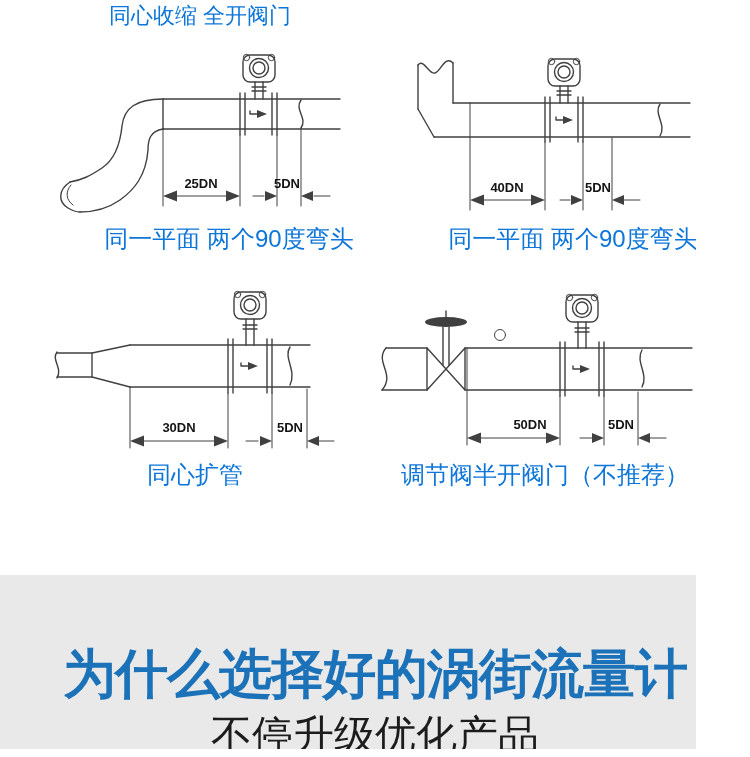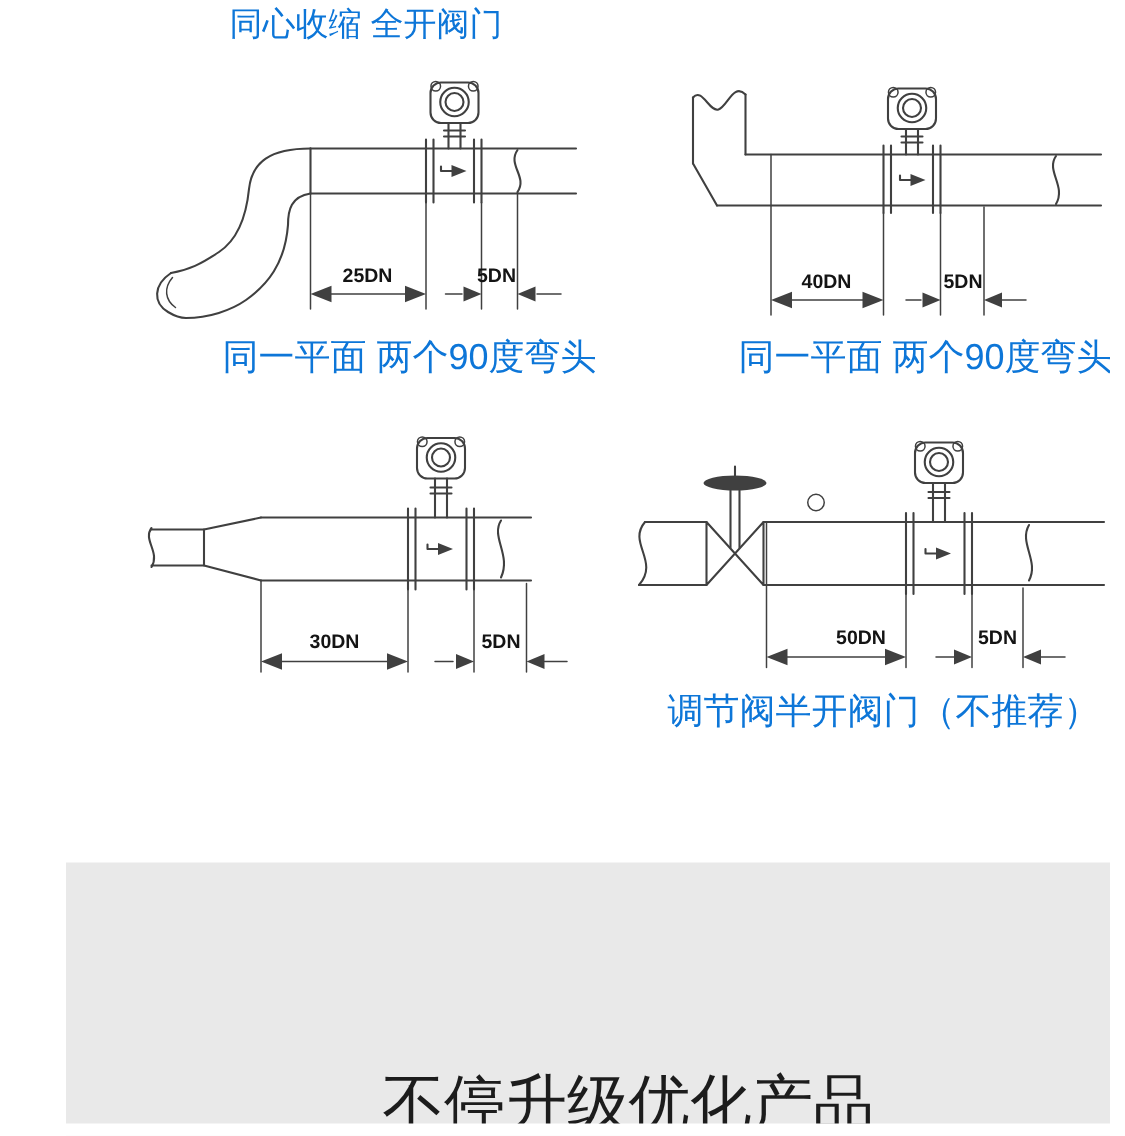--- a/index.html
+++ b/index.html
@@ -1,17 +1,17 @@
 <!DOCTYPE html>
 <html><head>
 <meta charset="utf-8">
 <style>
   html,body{margin:0;padding:0;background:#fff;}
   .page{position:relative;width:696px;height:757px;background:#ffffff;overflow:hidden;
-        font-family:"Liberation Sans",sans-serif;margin-left:44px;}
+        font-family:"Liberation Sans",sans-serif;}
   .caption{position:absolute;text-align:center;color:#0d76d8;font-weight:500;white-space:nowrap;}
   .c1l{left:40px;top:2px;width:320px;font-size:22px;line-height:28px;}
   .c1r{left:398px;top:2px;width:280px;font-size:22px;line-height:28px;}
   .c2l{left:30px;top:224px;width:398px;font-size:24px;line-height:30px;}
   .c2r{left:413px;top:224px;width:320px;font-size:24px;line-height:30px;}
   .c3l{left:45px;top:460px;width:300px;font-size:24px;line-height:30px;}
   .c3r{left:385px;top:460px;width:320px;font-size:24px;line-height:30px;}
   .diagram{position:absolute;}
   .d1{left:40px;top:50px;width:310px;height:170px;}
   .d2{left:390px;top:50px;width:320px;height:170px;}
@@ -202,19 +202,21 @@
       <polygon class="fil" points="190,158 176,152.5 176,163.5"></polygon>
       <path class="ln thin" d="M210,158 H222"></path>
       <polygon class="fil" points="234,158 222,153 222,163"></polygon>
       <path class="ln thin" d="M280,158 H296"></path>
       <polygon class="fil" points="268,158 280,153 280,163"></polygon>
       <text class="dimtext" x="160" y="149">50DN</text>
       <text class="dimtext" x="251" y="149">5DN</text>
     </g>
   </svg>
 
+  <div class="caption c3l">同心扩管</div>
   <div class="caption c3r">调节阀半开阀门（不推荐）</div>
 
   <div class="gray-section"></div>
+  <div class="footer-heading">为什么选择好的涡街流量计</div>
   <div class="footer-subheading">不停升级优化产品</div>
   <div class="bottom-white"></div>
 
 </div>
 
 </body></html>

